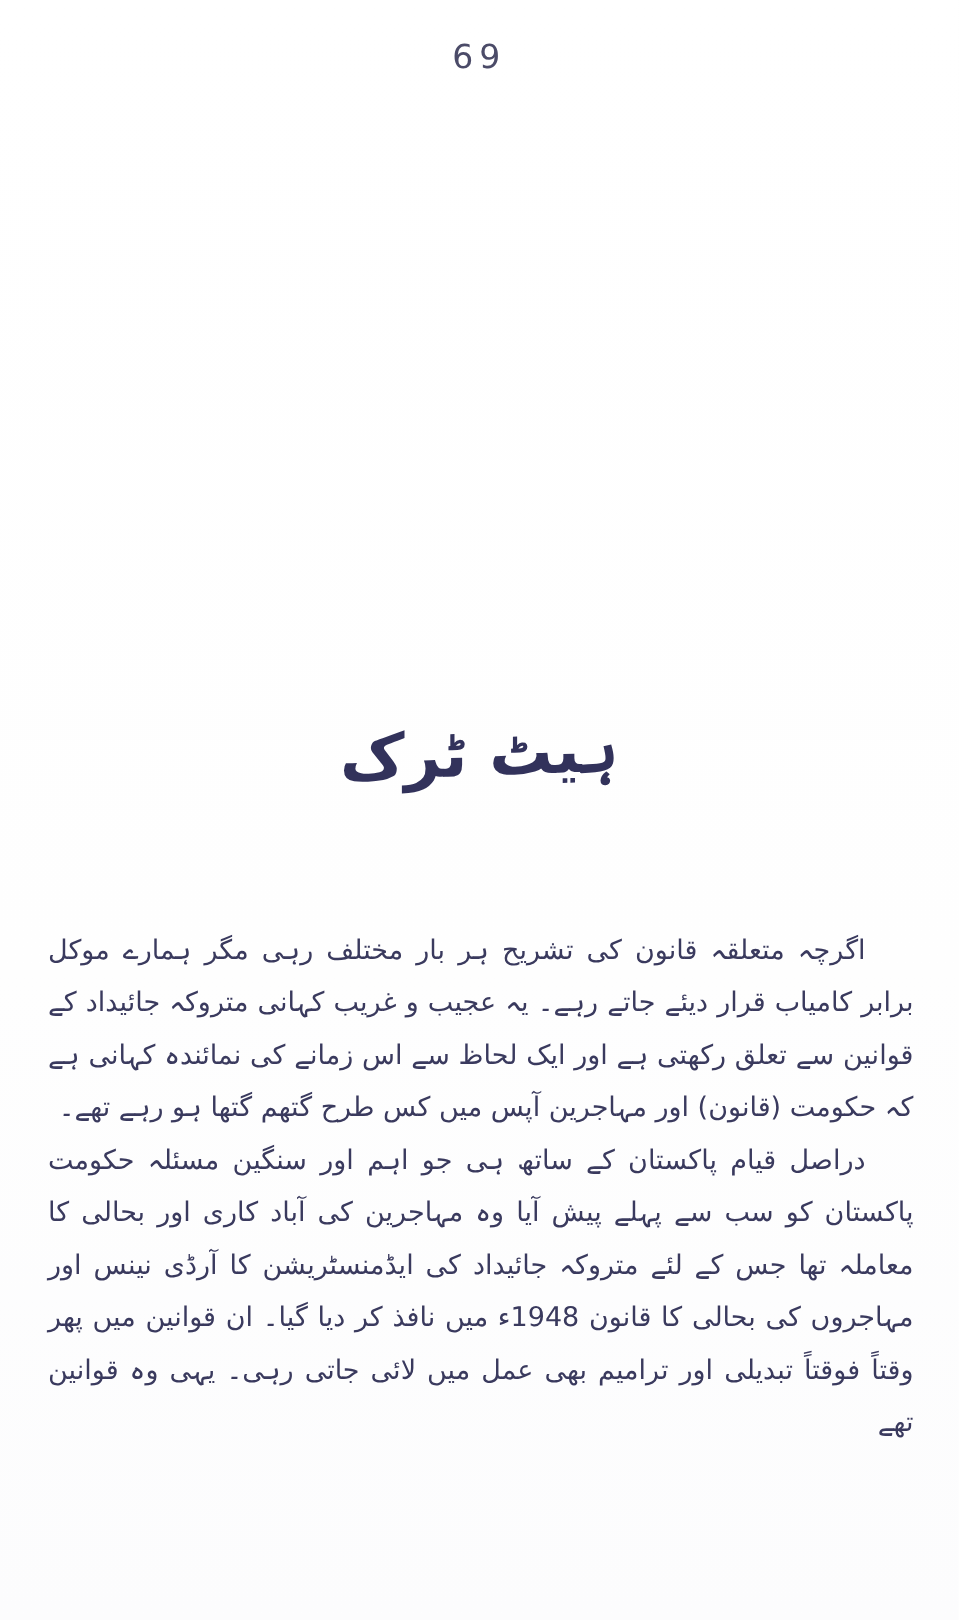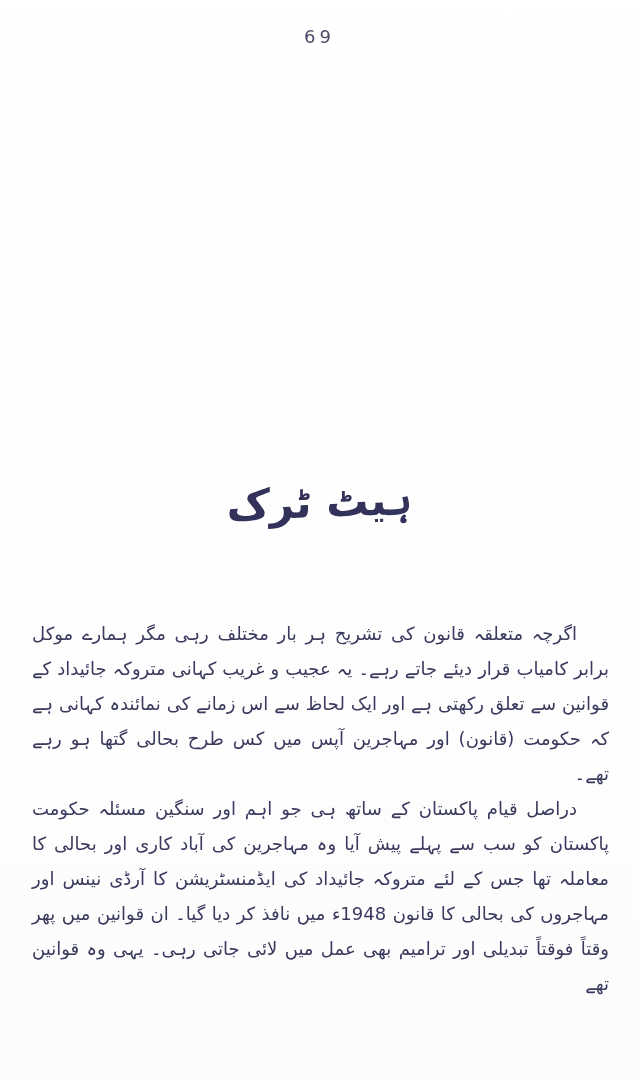--- a/index.html
+++ b/index.html
@@ -18,21 +18,21 @@
     position: absolute;
     inset: 0;
     background: linear-gradient(180deg, #ffffff 0%, #fefefe 60%, #fcfcfd 100%);
   }
   .page-number {
     position: absolute;
     top: 26px;
     left: 0;
     width: 100%;
     text-align: center;
-    font-size: 18px;
+    font-size: 22px;
     letter-spacing: 4px;
     color: #4b4b68;
   }
   .chapter-title {
     position: absolute;
     top: 478px;
     left: 0;
     width: 100%;
     text-align: center;
     direction: rtl;
@@ -63,17 +63,17 @@
 </head>
 <body>
 
 <div class="scan-page">
 
   <div class="page-number">69</div>
 
   <div class="chapter-title">ہیٹ ٹرک</div>
 
   <div class="body-text">
-    <p>اگرچہ متعلقہ قانون کی تشریح ہر بار مختلف رہی مگر ہمارے موکل برابر کامیاب قرار دیئے جاتے رہے۔ یہ عجیب و غریب کہانی متروکہ جائیداد کے قوانین سے تعلق رکھتی ہے اور ایک لحاظ سے اس زمانے کی نمائندہ کہانی ہے کہ حکومت (قانون) اور مہاجرین آپس میں کس طرح بحالی گتھا ہو رہے تھے۔</p>
+    <p>اگرچہ متعلقہ قانون کی تشریح ہر بار مختلف رہی مگر ہمارے موکل برابر کامیاب قرار دیئے جاتے رہے۔ یہ عجیب و غریب کہانی متروکہ جائیداد کے قوانین سے تعلق رکھتی ہے اور ایک لحاظ سے اس زمانے کی نمائندہ کہانی ہے کہ حکومت (قانون) اور مہاجرین آپس میں کس طرح گتھم گتھا ہو رہے تھے۔</p>
     <p>دراصل قیام پاکستان کے ساتھ ہی جو اہم اور سنگین مسئلہ حکومت پاکستان کو سب سے پہلے پیش آیا وہ مہاجرین کی آباد کاری اور بحالی کا معاملہ تھا جس کے لئے متروکہ جائیداد کی ایڈمنسٹریشن کا آرڈی نینس اور مہاجروں کی بحالی کا قانون 1948ء میں نافذ کر دیا گیا۔ ان قوانین میں پھر وقتاً فوقتاً تبدیلی اور ترامیم بھی عمل میں لائی جاتی رہی۔ یہی وہ قوانین تھے</p>
   </div>
 
 </div>
 
 </body></html>

